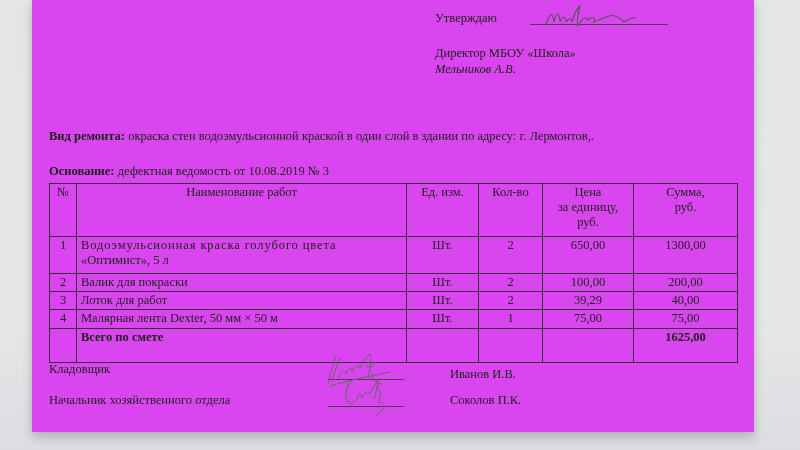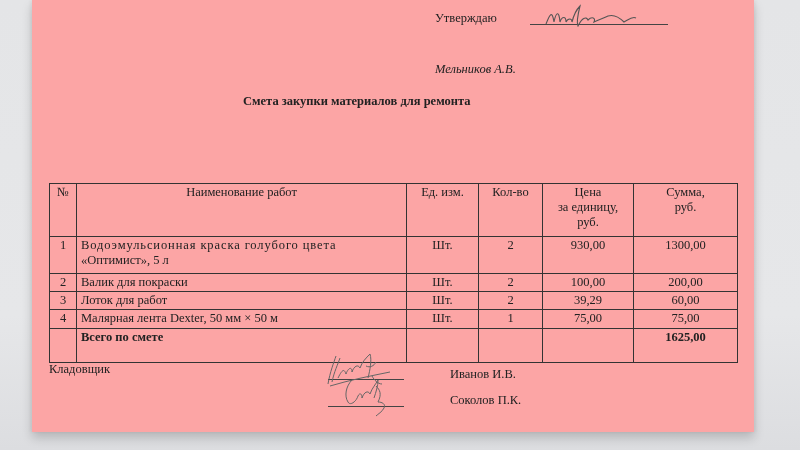--- a/index.html
+++ b/index.html
@@ -7,21 +7,21 @@
   body {
     background: linear-gradient(180deg, #e4e5e7 0%, #e6e7e9 70%, #dcdde0 100%);
     font-family: "DejaVu Serif", "Liberation Serif", serif;
     color: #222;
     position: relative;
   }
   .paper {
     position: absolute;
     left: 32px; top: 0;
     width: 722px; height: 432px;
-    background: #fca5a5;
+    background: #d946ef;
     box-shadow: 0 6px 10px rgba(0,0,0,0.18), 2px 0 3px rgba(0,0,0,0.04), -2px 0 3px rgba(0,0,0,0.04);
   }
   .txt { position: absolute; white-space: nowrap; font-size: 12.5px; line-height: 15px; font-family: "Liberation Serif", "DejaVu Serif", serif; }
   .b { font-weight: bold; }
   .sig-line { position: absolute; height: 1px; background: #444; }
   .sig { position: absolute; }
 
   table.est {
     position: absolute;
     left: 17px; top: 183px;
@@ -45,25 +45,33 @@
 </head>
 <body>
 
 <div class="paper">
 
   <div class="txt" style="left:403px; top:11px;">Утверждаю</div>
   <div class="sig-line" style="left:498px; top:24px; width:138px;"></div>
   <svg class="sig" style="left:510px; top:4px;" width="110" height="26" viewBox="0 0 110 26">
     <path d="M4 20 C8 10,10 6,12 18 C14 8,17 6,18 18 C20 12,24 12,24 18 C26 14,30 14,30 18 C32 10,36 4,38 2 C36 10,34 18,36 22 C40 14,44 12,46 16 C50 12,54 14,52 18 C56 16,62 14,66 12 C72 10,78 14,82 18 C86 16,90 12,94 14" fill="none" stroke="#555" stroke-width="1.1"></path>
   </svg>
+  <div class="txt" style="left:403px; top:46px;">Директор МБОУ «Школа»</div>
   <div class="txt" style="left:403px; top:62px;font-style:italic;">Мельников А.В.</div>
 
-  <div class="txt b" style="left:211px; top:94px;">Смета закупки материалов для ремонта</div>
 
+  <div class="txt" style="left:17px; top:129px;">
+    <span class="b">Вид ремонта:</span>
+    <span>окраска стен водоэмульсионной краской в один слой в здании по адресу: г. Лермонтов,.</span>
+  </div>
 
+  <div class="txt" style="left:17px; top:164px;">
+    <span class="b">Основание:</span>
+    <span>дефектная ведомость от 10.08.2019 № 3</span>
+  </div>
 
   <table class="est">
     <colgroup>
       <col style="width:27px">
       <col style="width:330px">
       <col style="width:72px">
       <col style="width:64px">
       <col style="width:91px">
       <col style="width:104px">
     </colgroup>
@@ -84,38 +92,38 @@
       </th>
     </tr>
     <tr style="height:37px;">
       <td class="c">1</td>
       <td>
         <div class="just" style="letter-spacing:0.9px;">Водоэмульсионная краска голубого цвета</div>
         <div>«Оптимист», 5 л</div>
       </td>
       <td class="c">Шт.</td>
       <td class="c">2</td>
-      <td class="c">930,00</td>
+      <td class="c">650,00</td>
       <td class="c">1300,00</td>
     </tr>
     <tr style="height:18px;">
       <td class="c">2</td>
       <td>Валик для покраски</td>
       <td class="c">Шт.</td>
       <td class="c">2</td>
       <td class="c">100,00</td>
       <td class="c">200,00</td>
     </tr>
     <tr style="height:18px;">
       <td class="c">3</td>
       <td>Лоток для работ</td>
       <td class="c">Шт.</td>
       <td class="c">2</td>
       <td class="c">39,29</td>
-      <td class="c">60,00</td>
+      <td class="c">40,00</td>
     </tr>
     <tr style="height:19px;">
       <td class="c">4</td>
       <td>Малярная лента Dexter, 50 мм × 50 м</td>
       <td class="c">Шт.</td>
       <td class="c">1</td>
       <td class="c">75,00</td>
       <td class="c">75,00</td>
     </tr>
     <tr style="height:34px;">
@@ -126,20 +134,21 @@
       <td></td>
       <td class="c" style="font-weight:bold;">1625,00</td>
     </tr>
   </tbody>
     </table>
 
   <div class="txt" style="left:17px; top:362px;">Кладовщик</div>
   <div class="sig-line" style="left:296px; top:379px; width:76px;"></div>
   <div class="txt" style="left:418px; top:367px;">Иванов И.В.</div>
 
+  <div class="txt" style="left:17px; top:393px;">Начальник хозяйственного отдела</div>
   <div class="sig-line" style="left:296px; top:406px; width:76px;"></div>
   <div class="txt" style="left:418px; top:393px;">Соколов П.К.</div>
 
   <svg class="sig" style="left:288px; top:348px;" width="90" height="68" viewBox="0 0 90 68">
     <path d="M8 36 C10 24,14 14,16 8 M12 34 C14 24,18 16,20 10 M18 30 C22 22,24 20,26 26 C28 20,32 18,32 24 C34 18,38 16,40 20 C42 14,46 10,50 6 C52 12,50 22,48 30 M46 18 C50 20,54 18,56 14 M10 38 C30 32,50 28,70 24" fill="none" stroke="#666" stroke-width="1"></path>
   </svg>
   <svg class="sig" style="left:300px; top:372px;" width="80" height="46" viewBox="0 0 80 46">
     <path d="M20 8 C14 14,12 24,16 30 C18 34,24 30,26 24 C28 20,30 22,30 26 C32 20,36 18,38 22 C40 16,44 12,46 8 C46 14,44 20,42 26 M44 14 C48 18,50 22,46 30 C50 30,54 32,52 36 C50 40,46 42,44 44 M40 4 C42 8,46 12,50 12" fill="none" stroke="#666" stroke-width="1"></path>
   </svg>
 </div>

